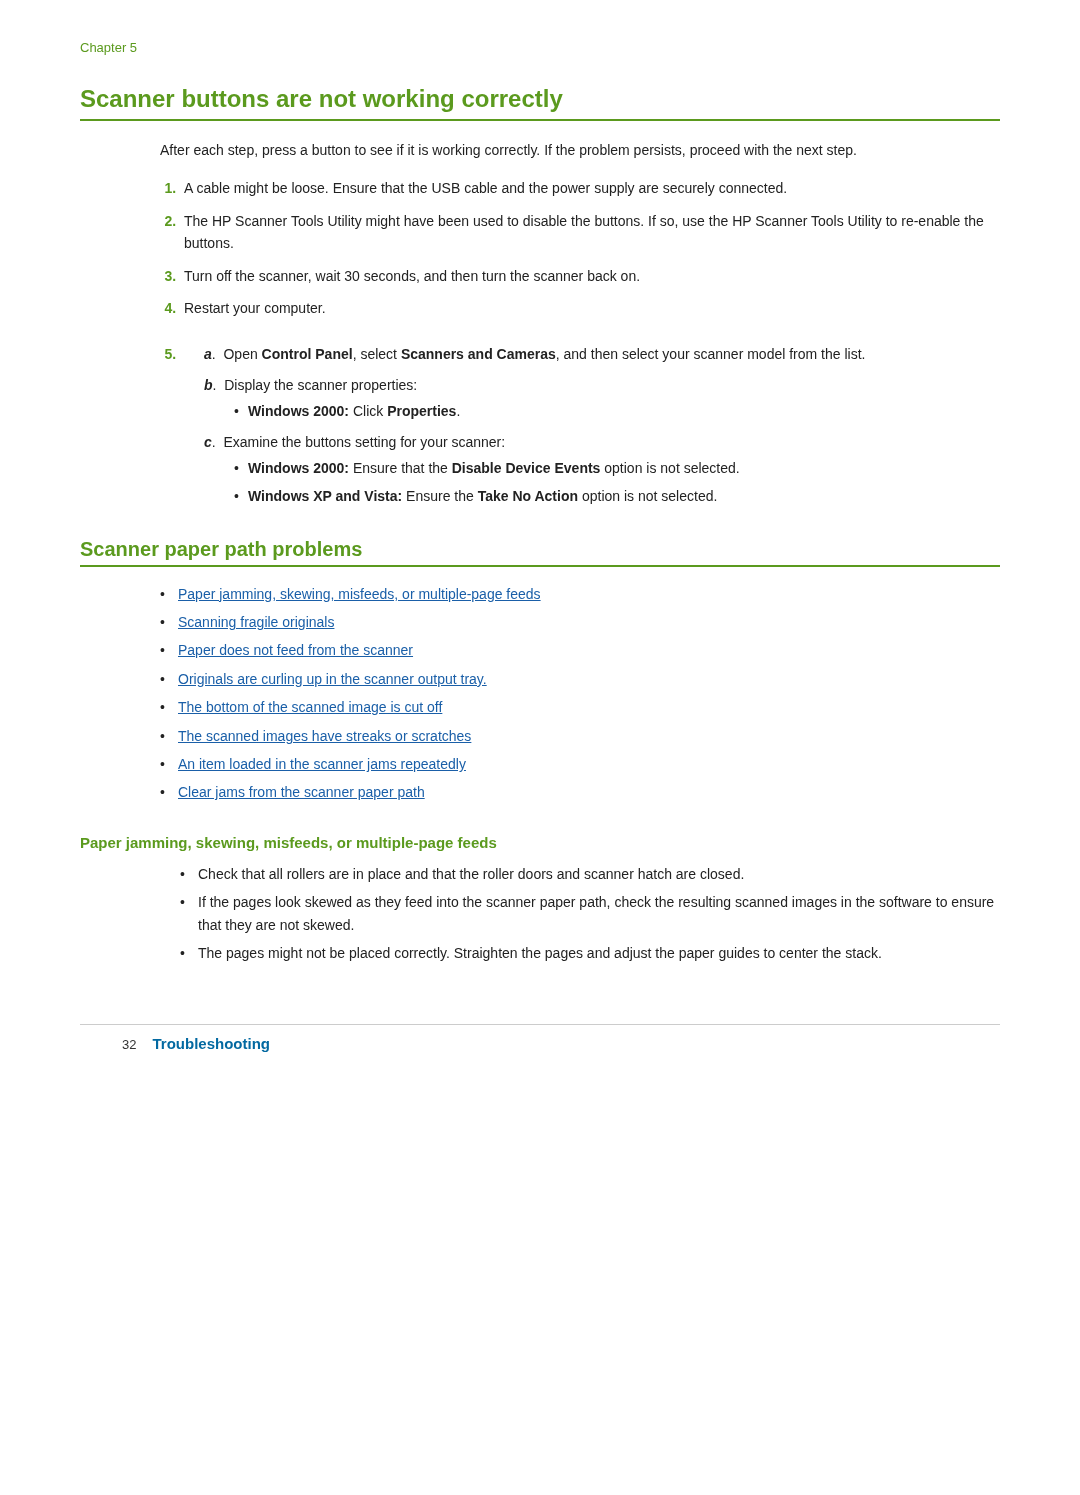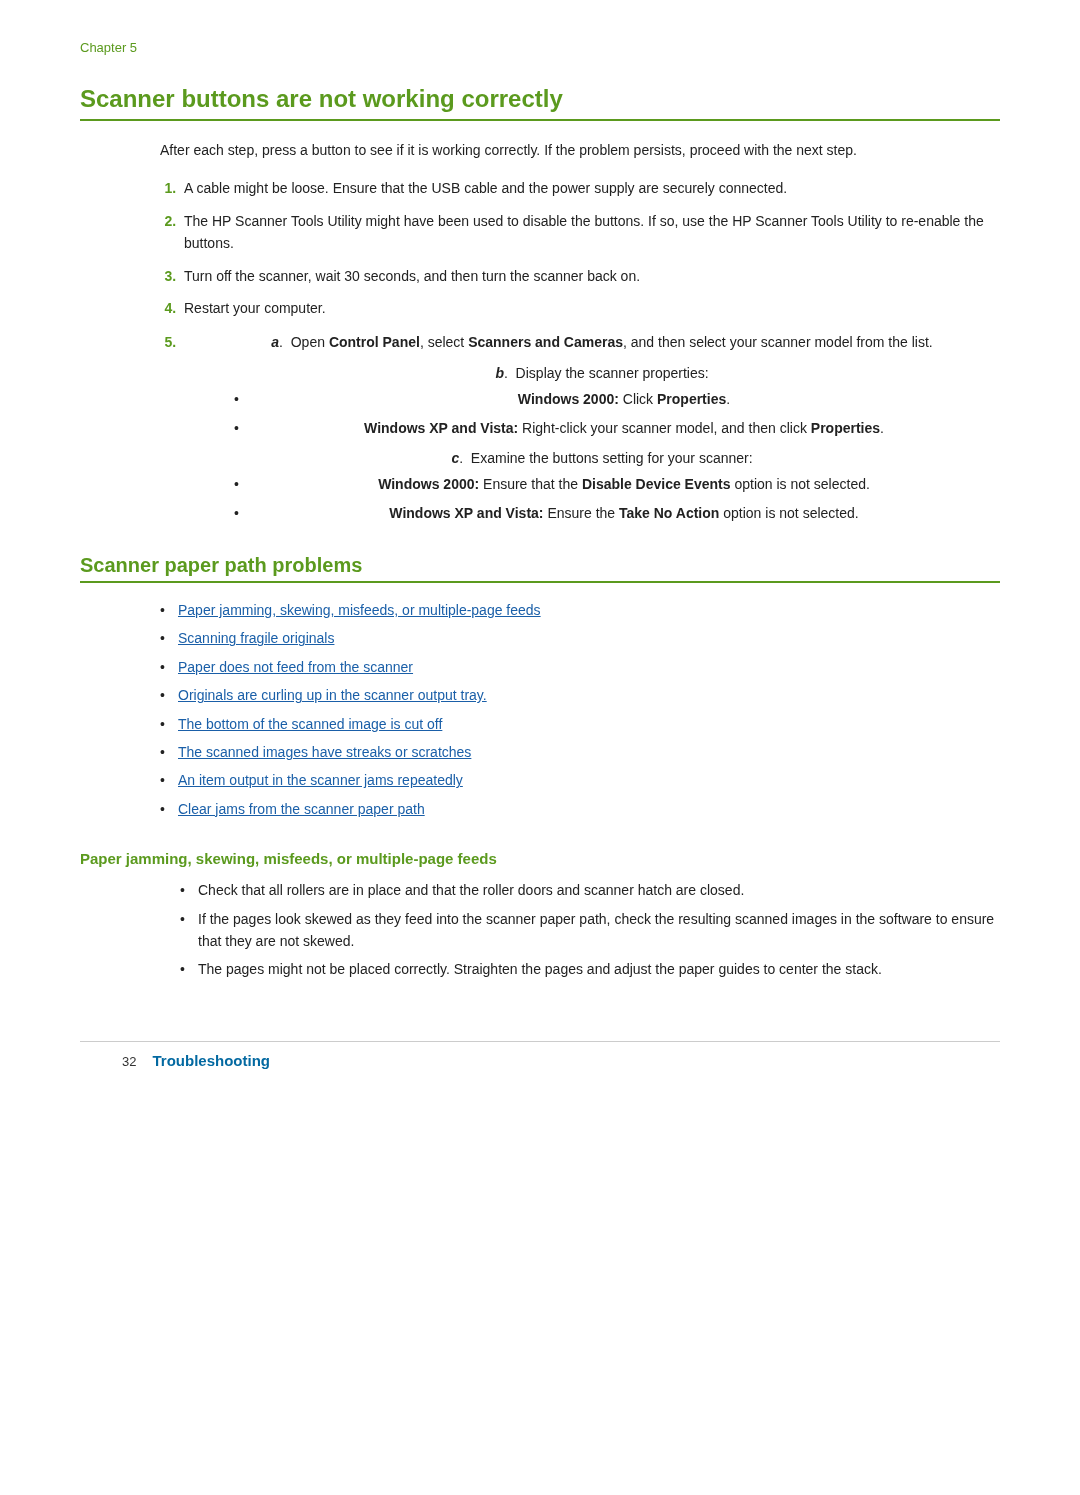--- a/index.html
+++ b/index.html
@@ -124,31 +124,30 @@
 
   <p class="intro-text">After each step, press a button to see if it is working correctly. If the problem persists, proceed with the next step.</p>
 
   <ol class="main-list">
     <li><span>A cable might be loose. Ensure that the USB cable and the power supply are securely connected.</span></li>
     <li><span>The HP Scanner Tools Utility might have been used to disable the buttons. If so, use the HP  Scanner Tools Utility to re-enable the buttons.</span></li>
     <li><span>Turn off the scanner, wait 30 seconds, and then turn the scanner back on.</span></li>
     <li><span>Restart your computer.</span></li>
     <li>
       
-      <div style="margin-left: 20px; margin-top: 12px; text-align: center;">
+      <div style="margin-left: 20px; margin-top: 24px;">
 
         <div style="margin-bottom: 8px; line-height: 1.6;">
           <span style="font-style:italic; font-weight:bold;">a</span><span>. &nbsp;Open <strong>Control Panel</strong>, select <strong>Scanners and Cameras</strong>, and then select your scanner model from the list.</span>
         </div>
 
         <div style="margin-bottom: 8px; line-height: 1.6;">
           <span style="font-style:italic; font-weight:bold;">b</span><span>. &nbsp;Display the scanner properties:</span>
           <ul class="bullet-sub">
             <li><strong>Windows 2000:</strong> Click <strong>Properties</strong>.</li>
-            <li><strong>Windows XP and Vista:</strong> Right-click your scanner model, and then click <strong>Properties</strong>.</li>
           </ul>
         </div>
 
         <div style="margin-bottom: 8px; line-height: 1.6;">
           <span style="font-style:italic; font-weight:bold;">c</span><span>. &nbsp;Examine the buttons setting for your scanner:</span>
           <ul class="bullet-sub">
             <li><strong>Windows 2000:</strong> Ensure that the <strong>Disable Device Events</strong> option is not selected.</li>
             <li><strong>Windows XP and Vista:</strong> Ensure the <strong>Take No Action</strong> option is not selected.</li>
           </ul>
         </div>
@@ -160,21 +159,21 @@
 <div class="section-gap">
   <h3 class="subsection-title">Scanner paper path problems</h3>
 
   <ul class="bullet-list">
     <li><a>Paper jamming, skewing, misfeeds, or multiple-page feeds</a></li>
     <li><a>Scanning fragile originals</a></li>
     <li><a>Paper does not feed from the scanner</a></li>
     <li><a>Originals are curling up in the scanner output tray.</a></li>
     <li><a>The bottom of the scanned image is cut off</a></li>
     <li><a>The scanned images have streaks or scratches</a></li>
-    <li><a>An item output in the scanner jams repeatedly</a></li>
+    <li><a>An item loaded in the scanner jams repeatedly</a></li>
     <li><a>Clear jams from the scanner paper path</a></li>
   </ul>
 </div>
 
 <div class="section-gap">
   <h4 class="subsubsection-title">Paper jamming, skewing, misfeeds, or multiple-page feeds</h4>
 
   <ul class="bullet-list" style="margin-left: 100px;">
     <li>Check that all rollers are in place and that the roller doors and scanner hatch are closed.</li>
     <li>If the pages look skewed as they feed into the scanner paper path, check the resulting scanned images in the software to ensure that they are not skewed.</li>

